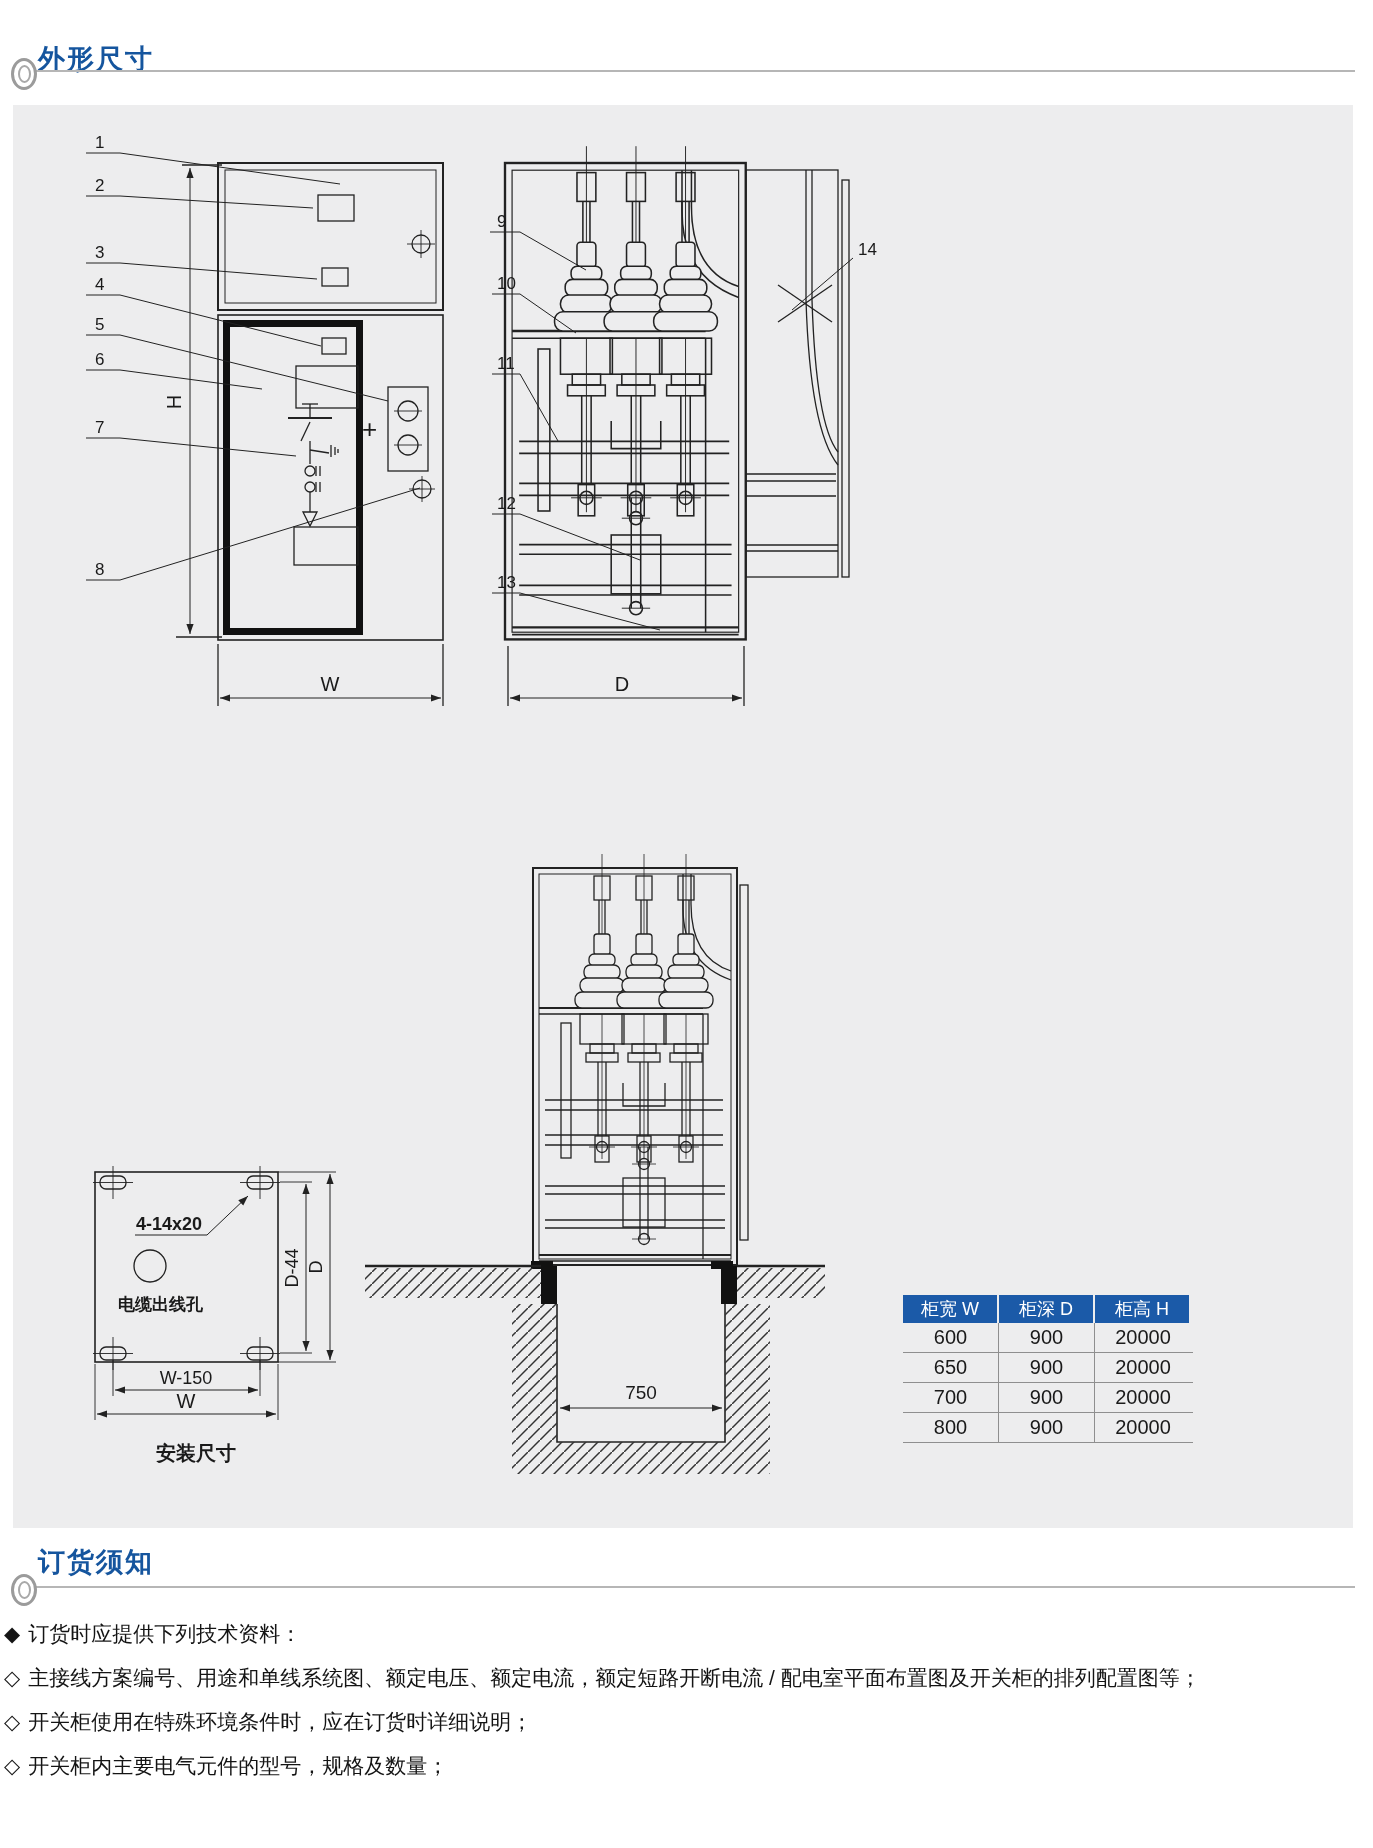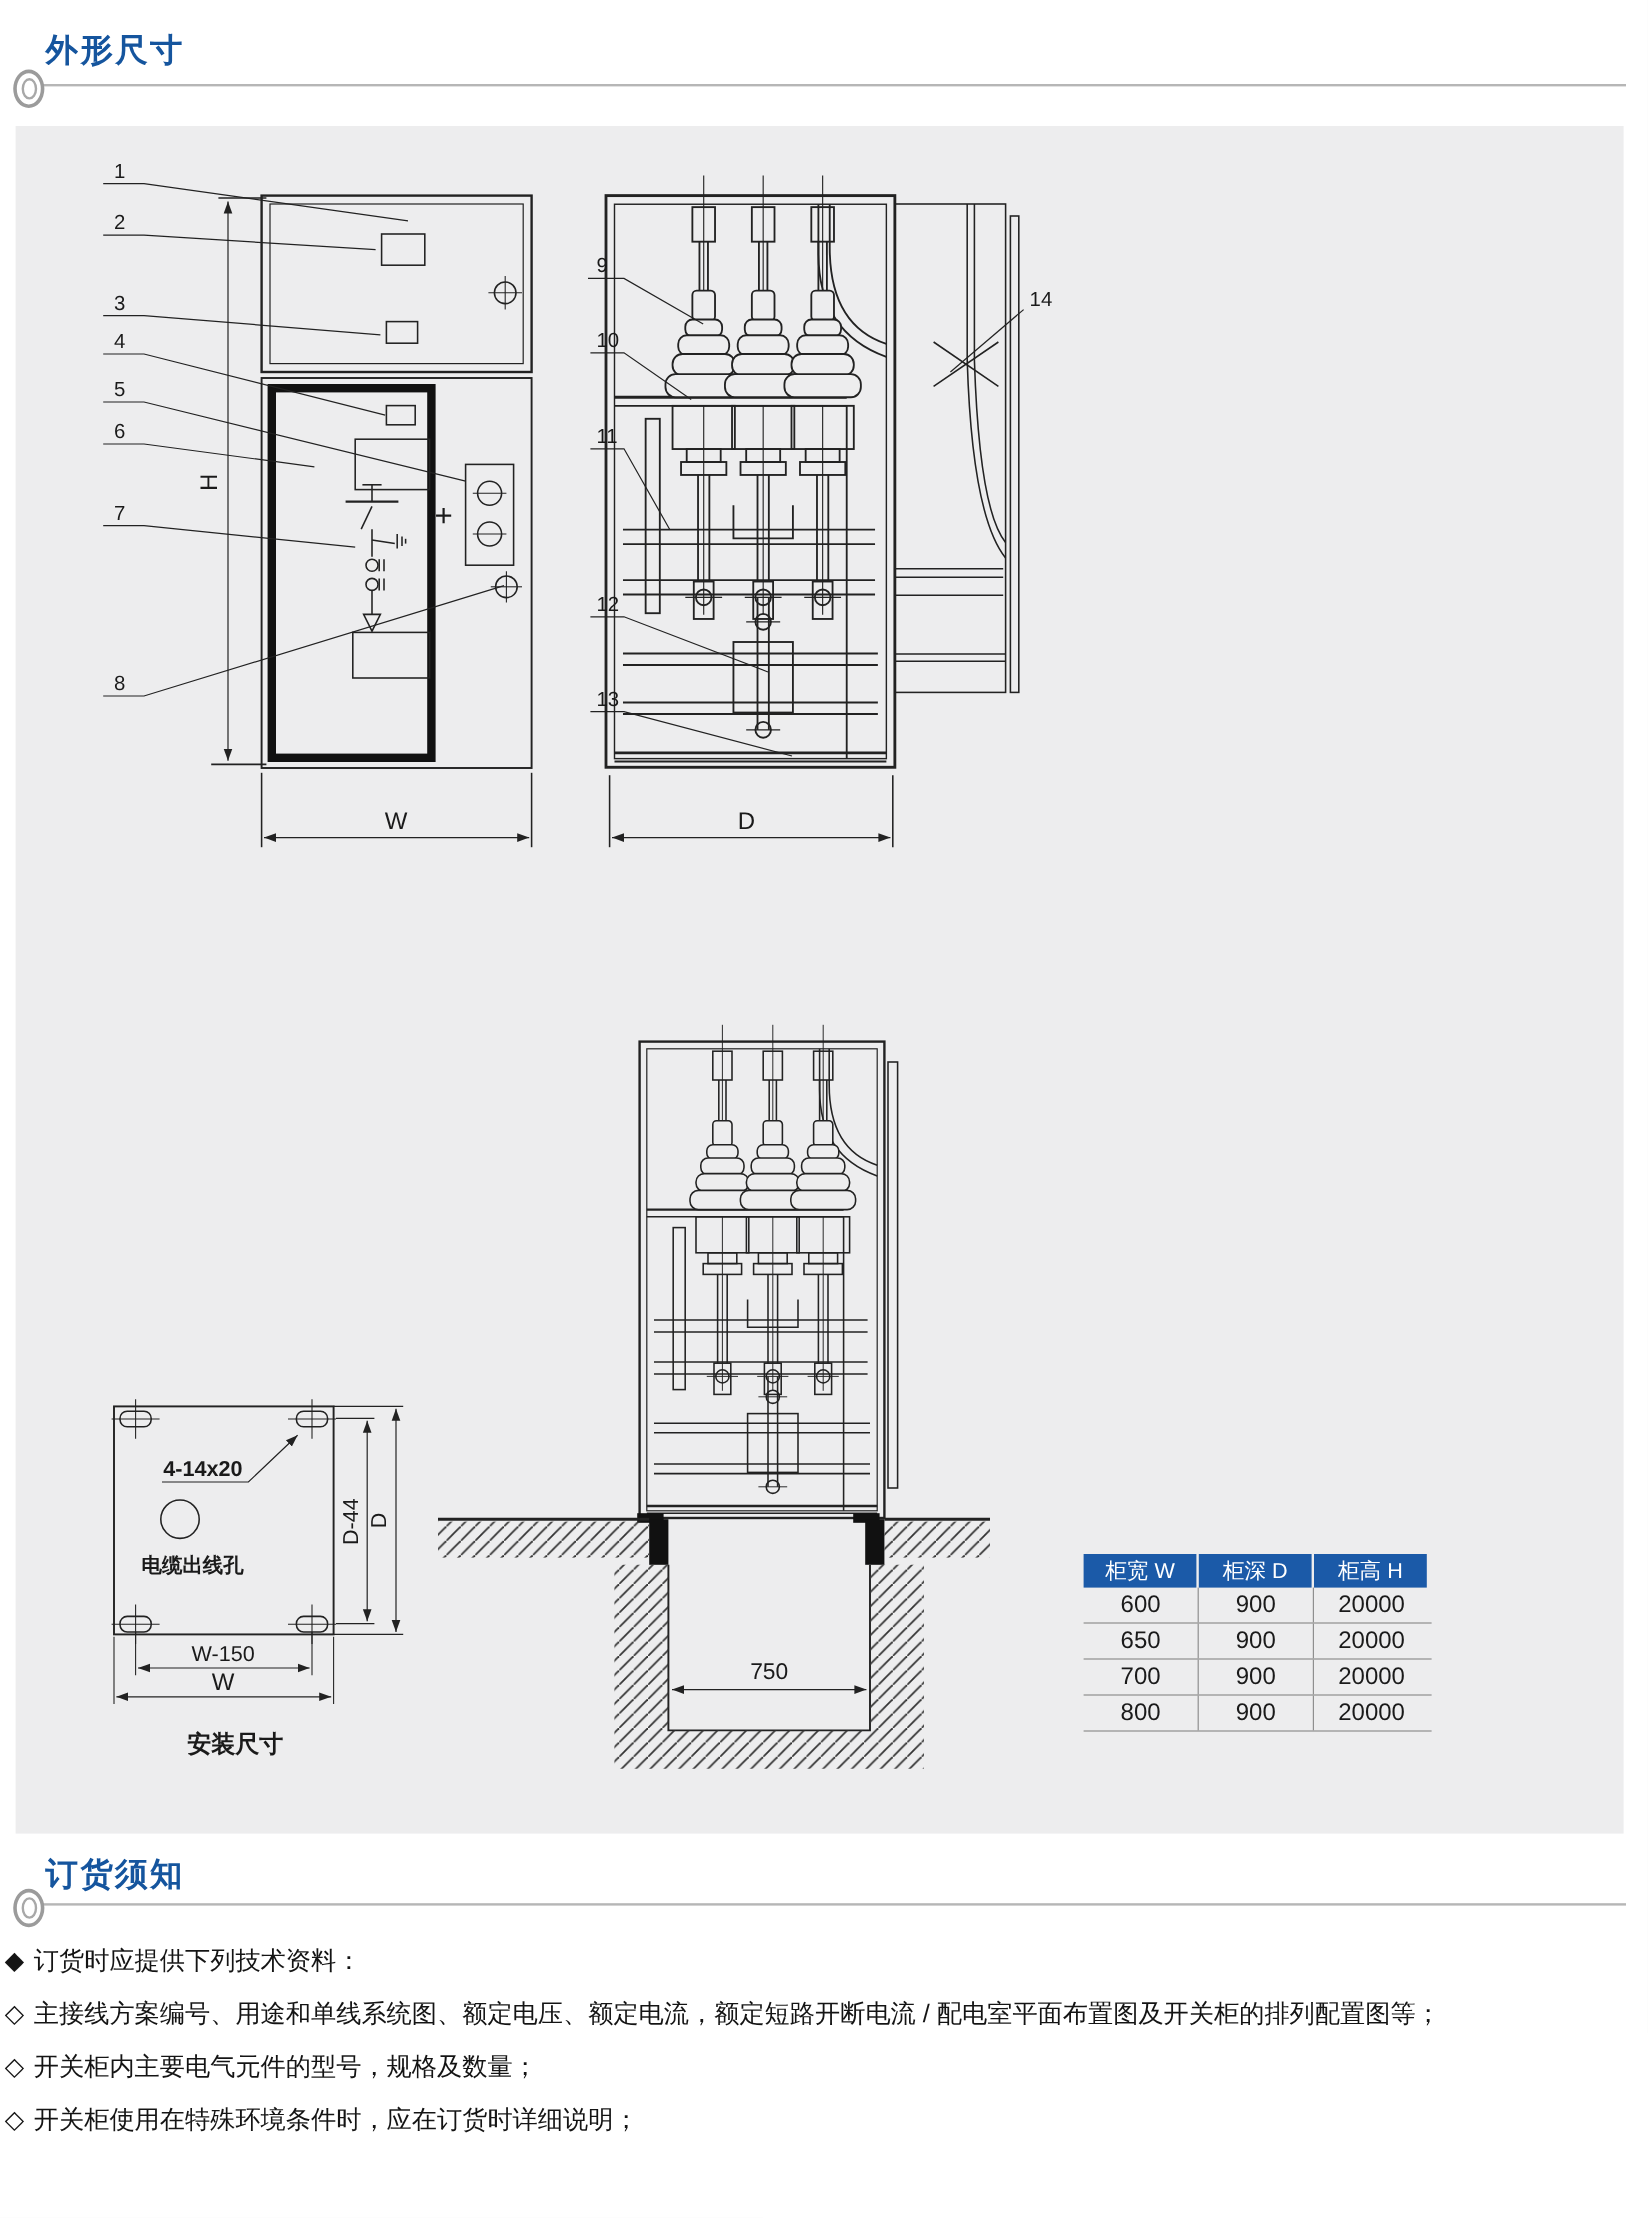--- a/index.html
+++ b/index.html
@@ -29,21 +29,21 @@
   
   .notes{position:absolute;left:4px;top:1620px;width:1340px;color:#141414;font-size:21px;}
   .notes .line{margin-bottom:16px;white-space:nowrap;}
   .notes .bullet{margin-right:8px;}
 </style>
 </head>
 <body>
 
 <div id="page">
 
-  <div class="section-title" style="top:24px;">外形尺寸</div>
+  <div class="section-title" style="top:41px;text-decoration:underline;">外形尺寸</div>
   <div class="head-rule" style="top:70px;"></div>
   <div class="ring-icon" style="top:58px;">
       <div class="inner"></div>
     </div>
 
   <div class="panel"></div>
 
   <svg style="position:absolute;left:13px;top:105px;" width="1340" height="1423" viewBox="13 105 1340 1423">
     <defs>
       <marker id="arr" markerWidth="12" markerHeight="10" refX="10" refY="5" orient="auto-start-reverse" markerUnits="userSpaceOnUse">
@@ -334,20 +334,20 @@
     </div>
 
   <div class="notes">
     <div class="line">
       <span class="bullet">◆</span><span>订货时应提供下列技术资料：</span>
     </div>
     <div class="line">
       <span class="bullet">◇</span><span>主接线方案编号、用途和单线系统图、额定电压、额定电流，额定短路开断电流 / 配电室平面布置图及开关柜的排列配置图等；</span>
     </div>
     <div class="line">
+      <span class="bullet">◇</span><span>开关柜使用在特殊环境条件时，应在订货时详细说明；</span>
+    </div>
+    <div class="line">
       <span class="bullet">◇</span><span>开关柜内主要电气元件的型号，规格及数量；</span>
     </div>
-    <div class="line">
-      <span class="bullet">◇</span><span>开关柜使用在特殊环境条件时，应在订货时详细说明；</span>
-    </div>
   </div>
 
 </div>
 
 </body></html>

